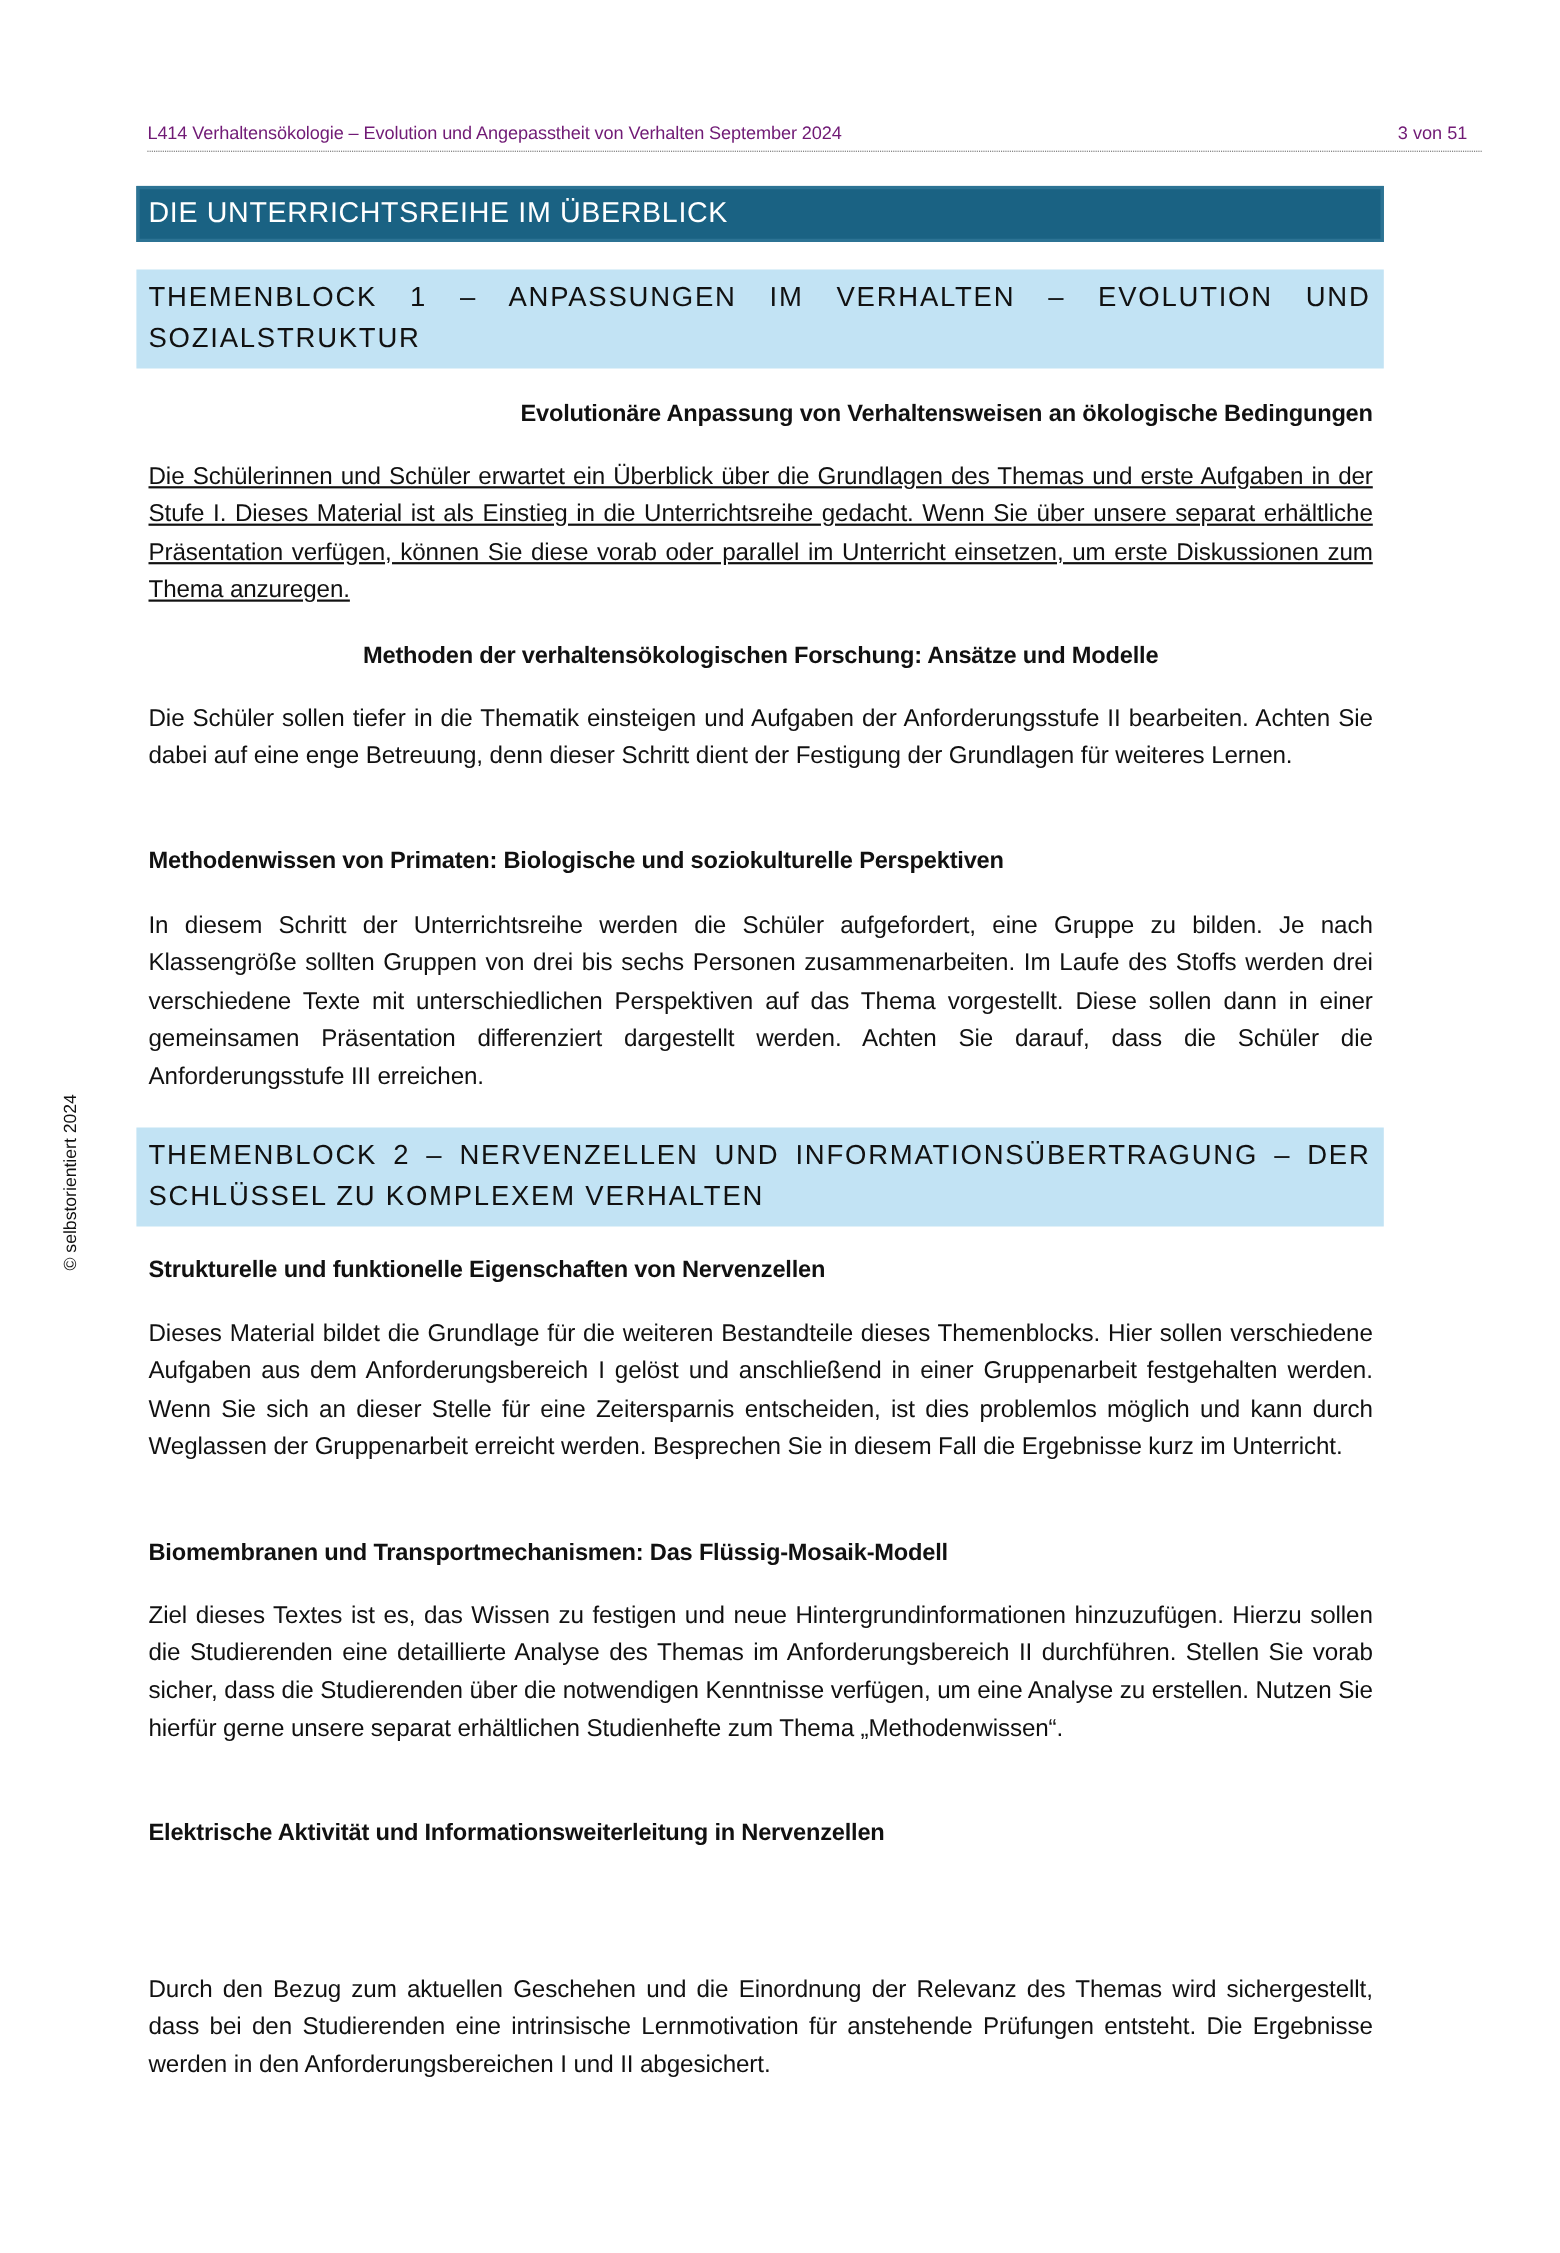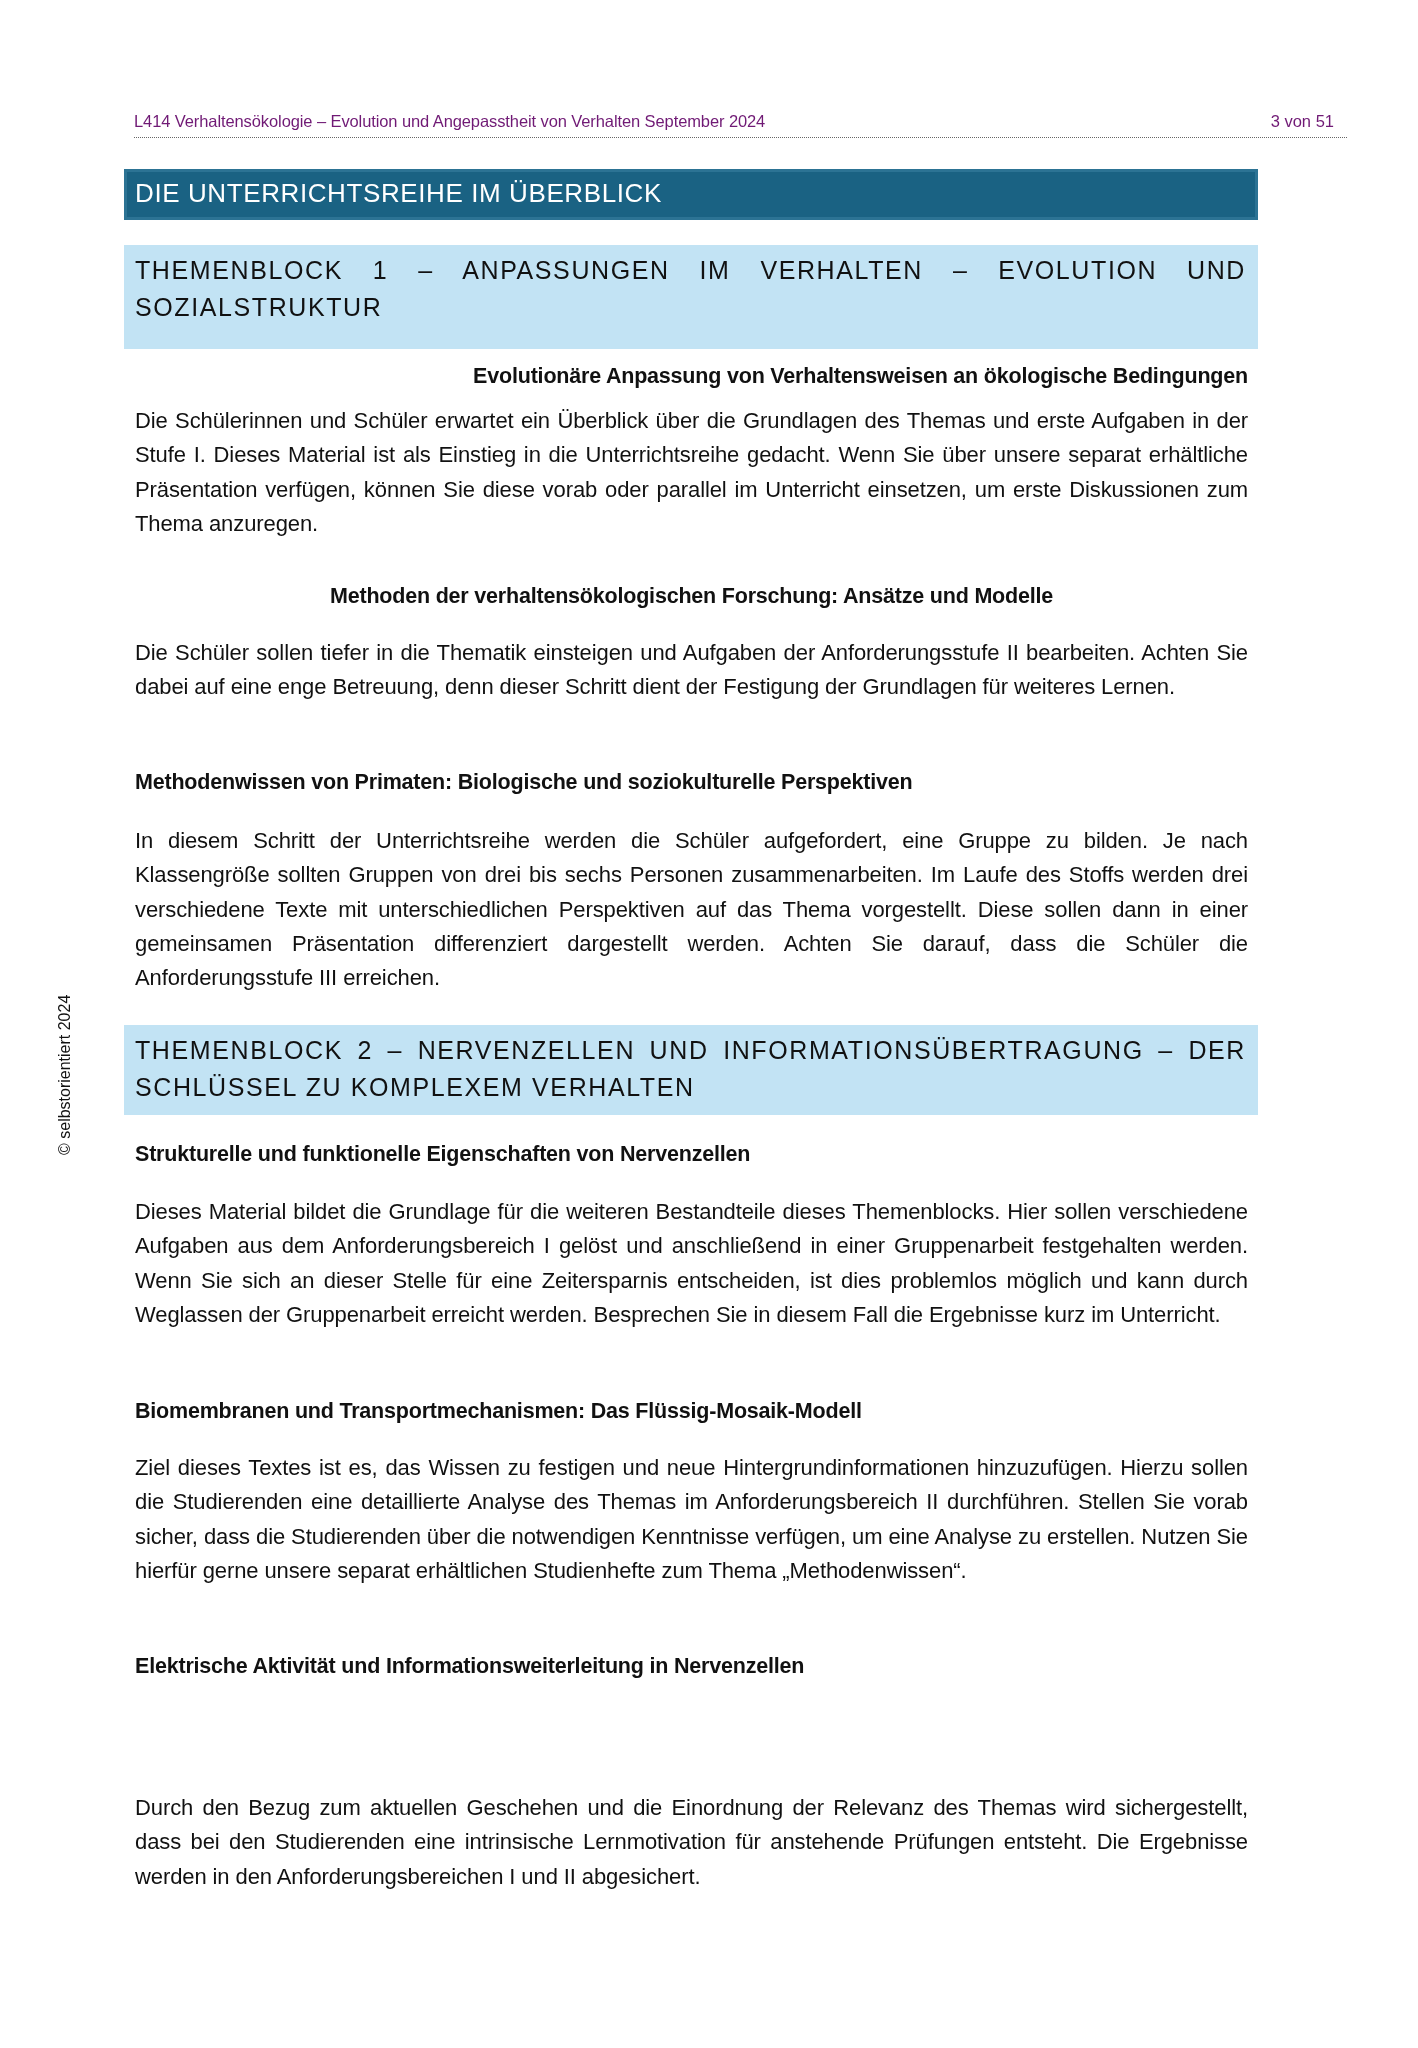--- a/index.html
+++ b/index.html
@@ -22,26 +22,26 @@
   <span class="title">L414 Verhaltensökologie – Evolution und Angepasstheit von Verhalten September 2024</span>
   <span class="page">3 von 51</span>
 </div>
 
 <div class="watermark">© selbstorientiert 2024</div>
 
 <div class="main-bar">
   <span>DIE UNTERRICHTSREIHE IM ÜBERBLICK</span>
 </div>
 
-<div class="block" style="top:245px;height:104px;">
+<div class="block" style="top:245px;height:90px;">
   <p>THEMENBLOCK 1 – ANPASSUNGEN IM VERHALTEN – EVOLUTION UND SOZIALSTRUKTUR</p>
 </div>
 
 <div class="sub" style="top:364px;text-align:right;">Evolutionäre Anpassung von Verhaltensweisen an ökologische Bedingungen</div>
-<p class="para" style="top:404px;">Die Schülerinnen und Schüler erwartet ein Überblick über die Grundlagen des Themas und erste Aufgaben in der Stufe I. Dieses Material ist als Einstieg in die Unterrichtsreihe gedacht. Wenn Sie über unsere separat erhältliche Präsentation verfügen, können Sie diese vorab oder parallel im Unterricht einsetzen, um erste Diskussionen zum Thema anzuregen.</p>
+<p class="para" style="top:416px;text-decoration:underline;">Die Schülerinnen und Schüler erwartet ein Überblick über die Grundlagen des Themas und erste Aufgaben in der Stufe I. Dieses Material ist als Einstieg in die Unterrichtsreihe gedacht. Wenn Sie über unsere separat erhältliche Präsentation verfügen, können Sie diese vorab oder parallel im Unterricht einsetzen, um erste Diskussionen zum Thema anzuregen.</p>
 
 <div class="sub" style="top:584px;text-align:center;">Methoden der verhaltensökologischen Forschung: Ansätze und Modelle</div>
 <p class="para" style="top:636px;">Die Schüler sollen tiefer in die Thematik einsteigen und Aufgaben der Anforderungsstufe II bearbeiten. Achten Sie dabei auf eine enge Betreuung, denn dieser Schritt dient der Festigung der Grundlagen für weiteres Lernen.</p>
 
 <div class="sub" style="top:770px;">Methodenwissen von Primaten: Biologische und soziokulturelle Perspektiven</div>
 <p class="para" style="top:824px;">In diesem Schritt der Unterrichtsreihe werden die Schüler aufgefordert, eine Gruppe zu bilden. Je nach Klassengröße sollten Gruppen von drei bis sechs Personen zusammenarbeiten. Im Laufe des Stoffs werden drei verschiedene Texte mit unterschiedlichen Perspektiven auf das Thema vorgestellt. Diese sollen dann in einer gemeinsamen Präsentation differenziert dargestellt werden. Achten Sie darauf, dass die Schüler die Anforderungsstufe III erreichen.</p>
 
 <div class="block" style="top:1025px;height:90px;">
   <p>THEMENBLOCK 2 – NERVENZELLEN UND INFORMATIONSÜBERTRAGUNG – DER SCHLÜSSEL ZU KOMPLEXEM VERHALTEN</p>
 </div>

